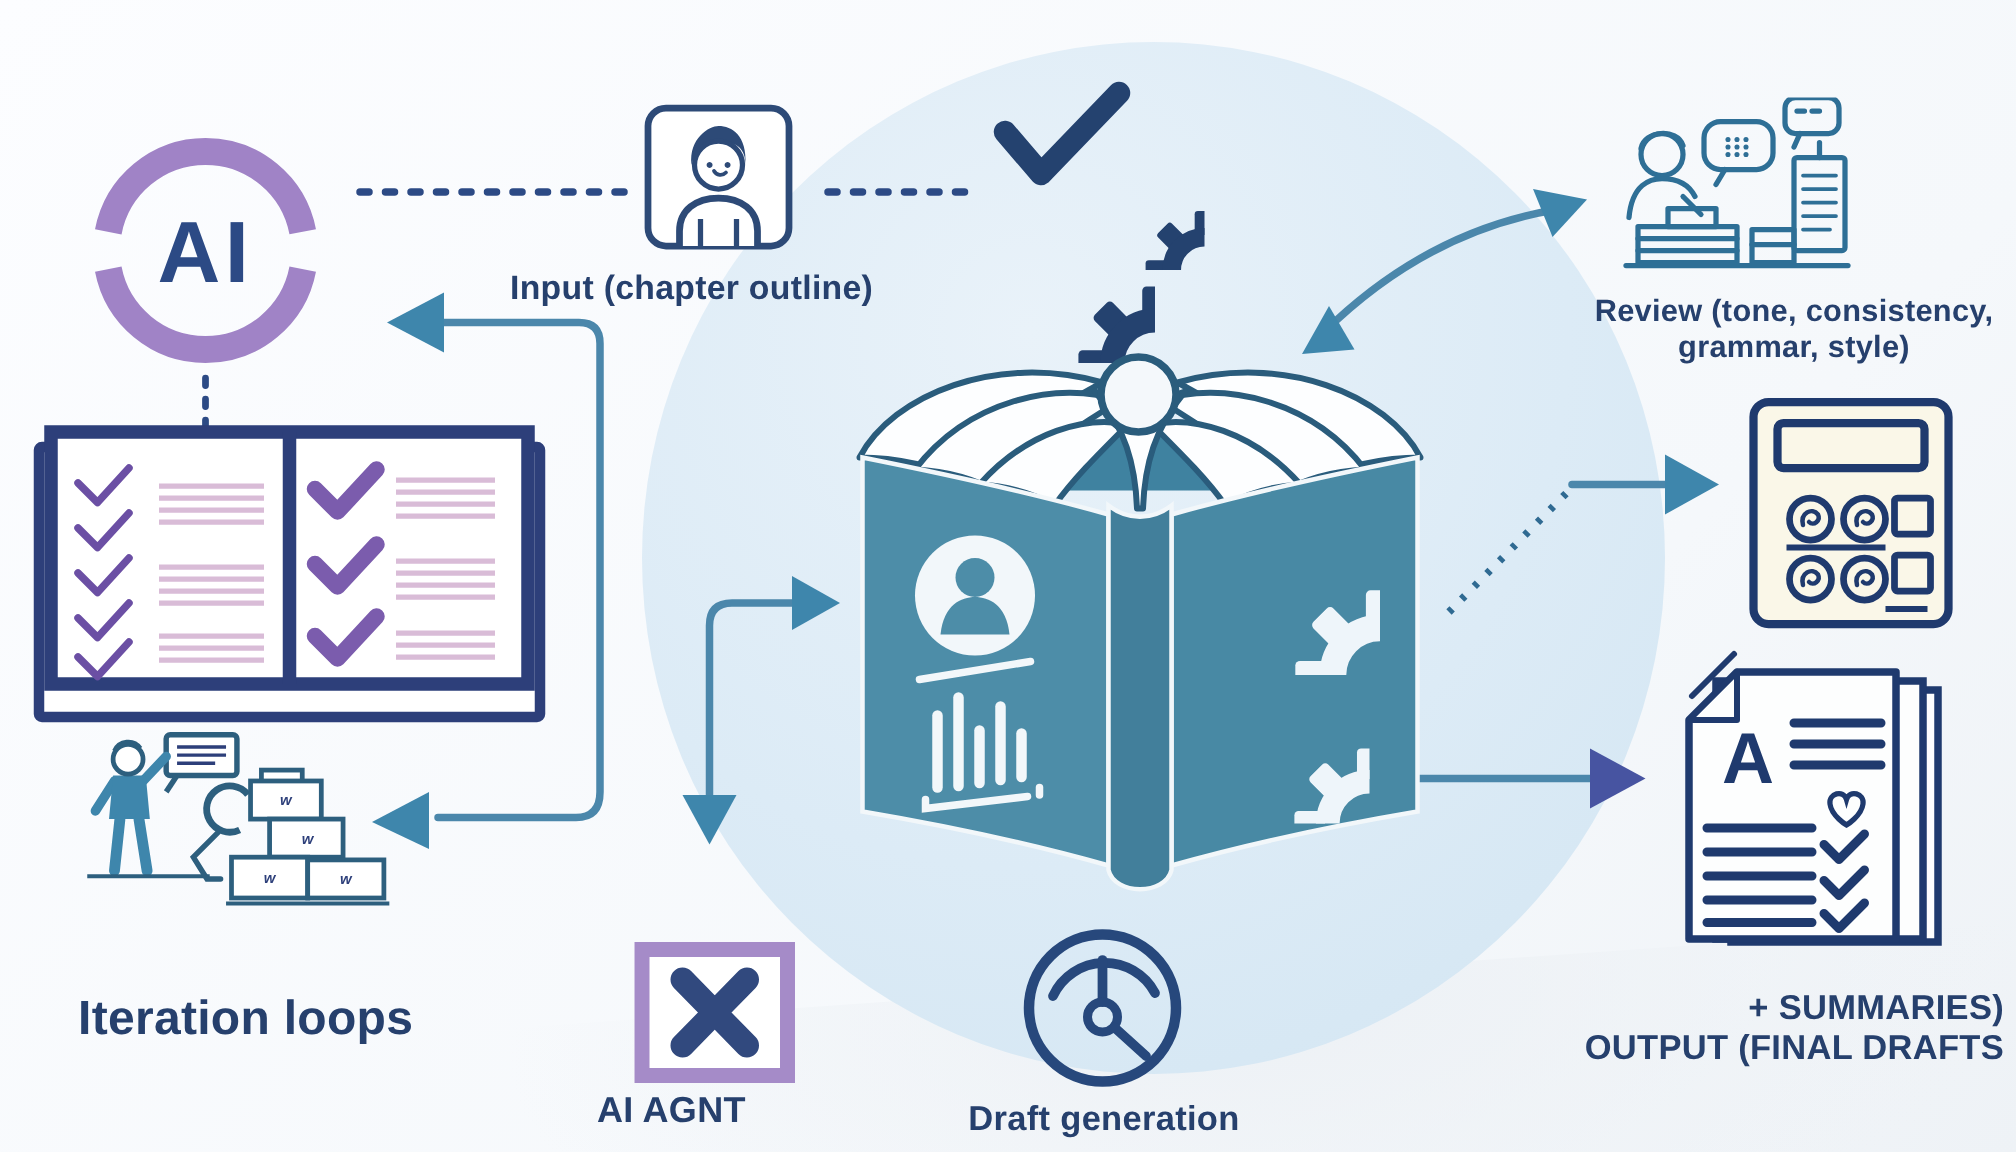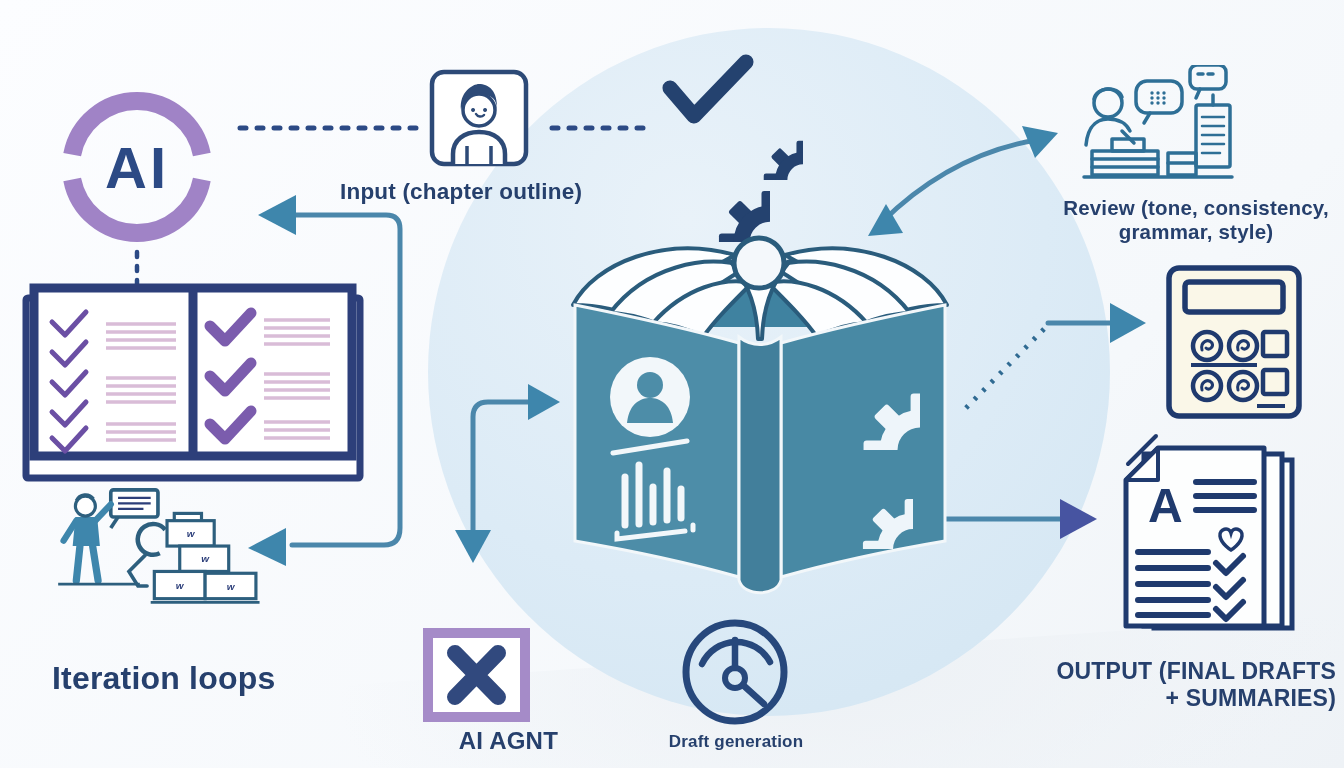--- a/index.html
+++ b/index.html
@@ -209,22 +209,22 @@
       <path d="M26,120 H96 M26,136 H96 M26,152 H96 M26,168 H96 M26,183 H96"></path>
     </g>
     <path d="M108,104 c-1,-7 9,-10 11,-3 c2,-7 12,-4 11,3 c-1,8 -11,14 -11,14 c0,0 -10,-6 -11,-14 Z" fill="none" stroke="#1f3a6e" stroke-width="3.5"></path>
     <g fill="none" stroke="#1f3a6e" stroke-width="6" stroke-linecap="round" stroke-linejoin="round">
       <path d="M104,131 l10,10 l17,-17"></path>
       <path d="M104,155 l10,10 l17,-17"></path>
       <path d="M104,177 l10,10 l17,-17"></path>
     </g>
   </svg>
   <div class="abs label" style="left:1010px;top:658px;width:326px;text-align:right;font-size:23px;padding-right:6px">
+    <div>+ SUMMARIES)</div>
     <div>OUTPUT (FINAL DRAFTS</div>
-    <div>+ SUMMARIES)</div>
   </div>
 
   <svg class="abs icon" style="left:22px;top:282px" width="345" height="205" viewBox="0 0 345 205">
     <rect x="4" y="16" width="334" height="180" rx="2" class="nb" stroke-width="7"></rect>
     <rect x="12" y="6" width="318" height="168" class="nb" stroke-width="9"></rect>
     <path d="M171,6 V174" stroke="#2d3f7a" stroke-width="9"></path>
     <g fill="none" stroke="#6b4fa4" stroke-width="5" stroke-linecap="round" stroke-linejoin="round">
       <path d="M30,40 l13,13 l21,-23"></path>
       <path d="M30,70 l13,13 l21,-23"></path>
       <path d="M30,100 l13,13 l21,-23"></path>
@@ -276,24 +276,24 @@
     </g>
     <path d="M110,126 H230" stroke="#2d5f7e" stroke-width="3"></path>
   </svg>
   <div class="abs label" style="left:52px;top:660px;width:240px;font-size:32px">Iteration loops</div>
 
   <div class="abs icon" style="left:423px;top:628px;width:107px;height:94px;box-sizing:border-box;border:10px solid #a58bc8;background:#ffffff">
     <svg width="87" height="74" viewBox="0 0 87 74">
       <path d="M22,15 L65,59 M65,15 L22,59" stroke="#31497e" stroke-width="16" stroke-linecap="round"></path>
     </svg>
   </div>
-  <div class="abs label" style="left:398px;top:727px;width:160px;text-align:right;font-size:24px">AI AGNT</div>
+  <div class="abs label" style="left:398px;top:727px;width:160px;text-align:left;font-size:24px">AI AGNT</div>
 
   <svg class="abs icon" style="left:676px;top:616px" width="118" height="114" viewBox="0 0 118 114">
     <circle cx="59" cy="56" r="49" fill="none" stroke="#27487c" stroke-width="7"></circle>
     <path d="M26,48 A38,38 0 0 1 94,46" fill="none" stroke="#27487c" stroke-width="6.5" stroke-linecap="round"></path>
     <path d="M59,24 V52" stroke="#27487c" stroke-width="6.5" stroke-linecap="round"></path>
     <circle cx="59" cy="62" r="10" fill="none" stroke="#27487c" stroke-width="6"></circle>
     <path d="M67,69 L88,88" stroke="#27487c" stroke-width="6.5" stroke-linecap="round"></path>
   </svg>
-  <div class="abs label" style="left:634px;top:732px;width:204px;text-align:center;font-size:17px">Draft generation</div>
+  <div class="abs label" style="left:634px;top:732px;width:204px;text-align:center;font-size:23px">Draft generation</div>
 
 </div>
 
 </body></html>

